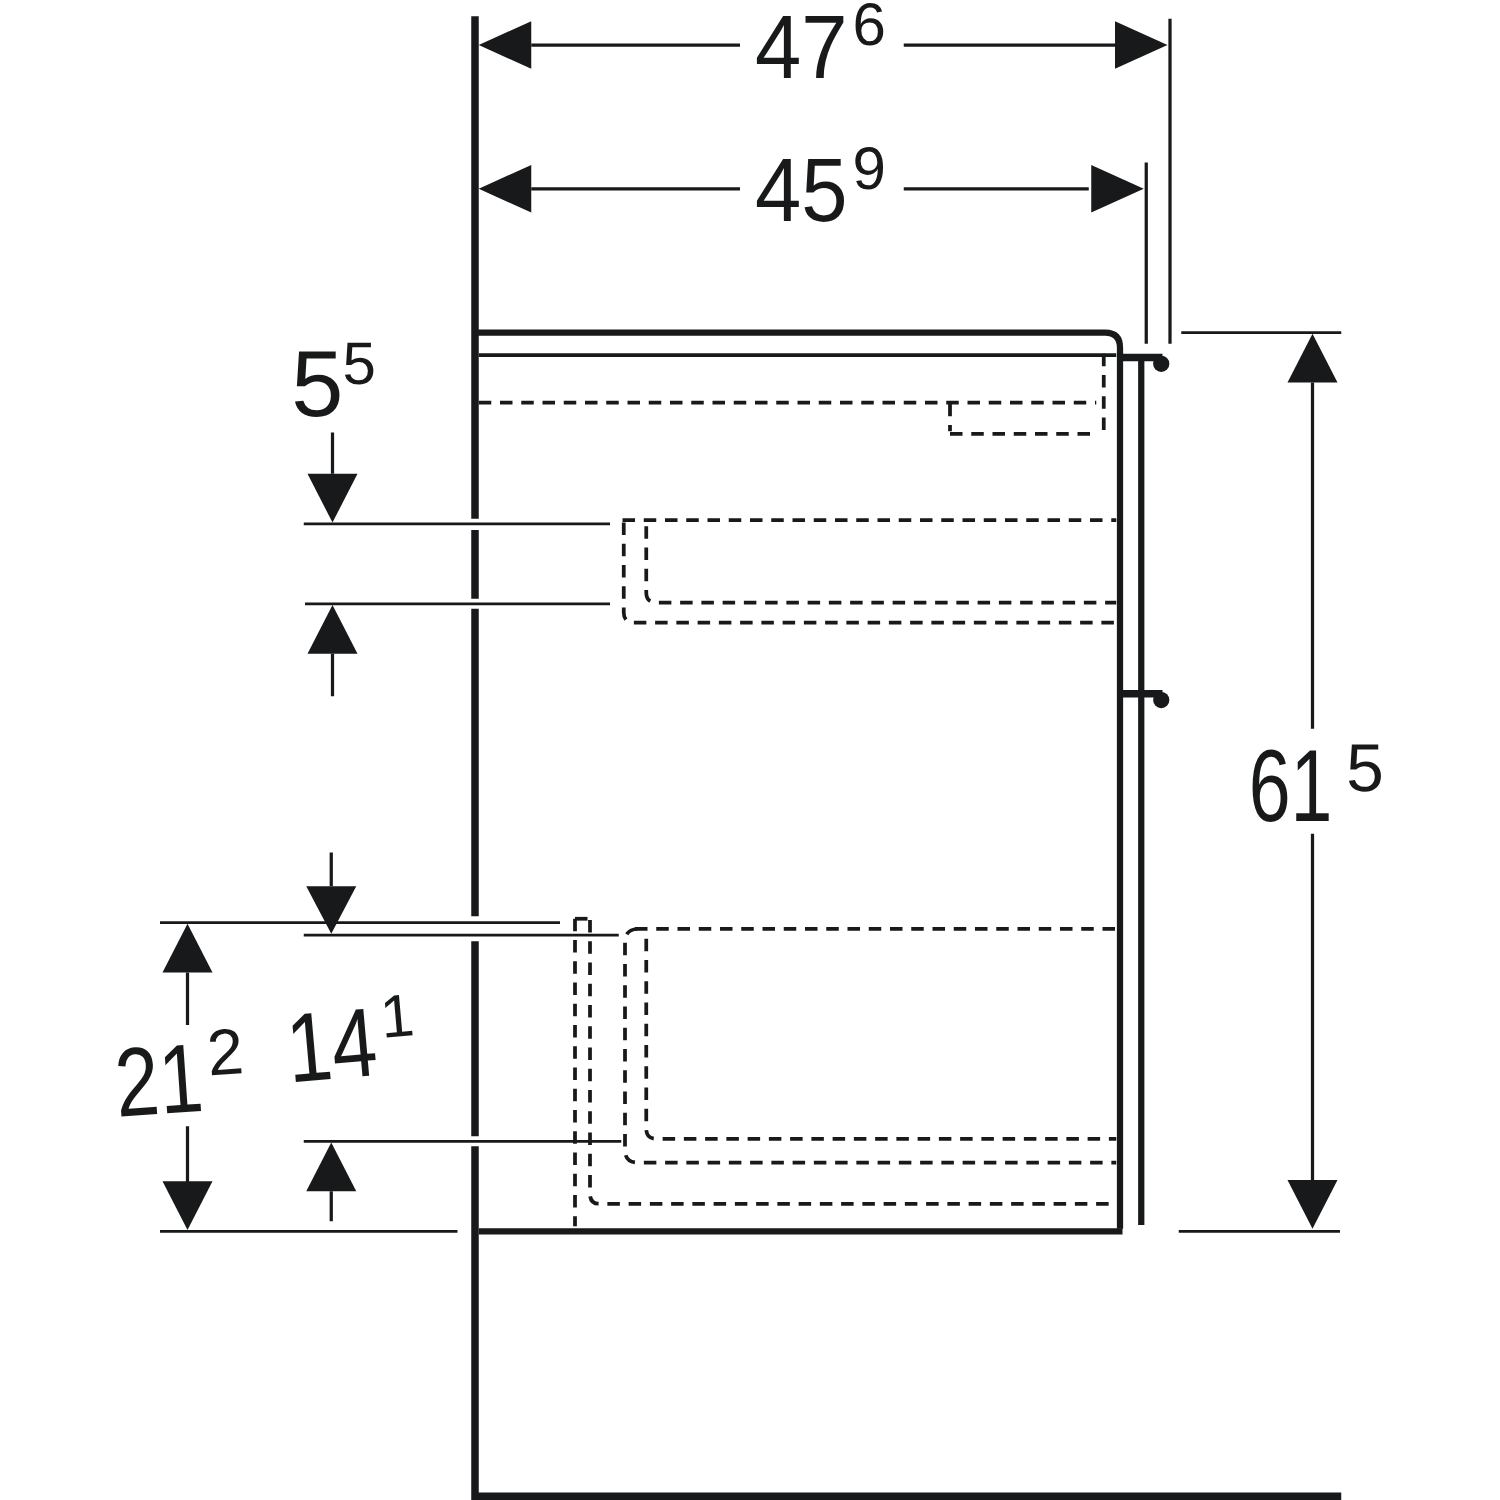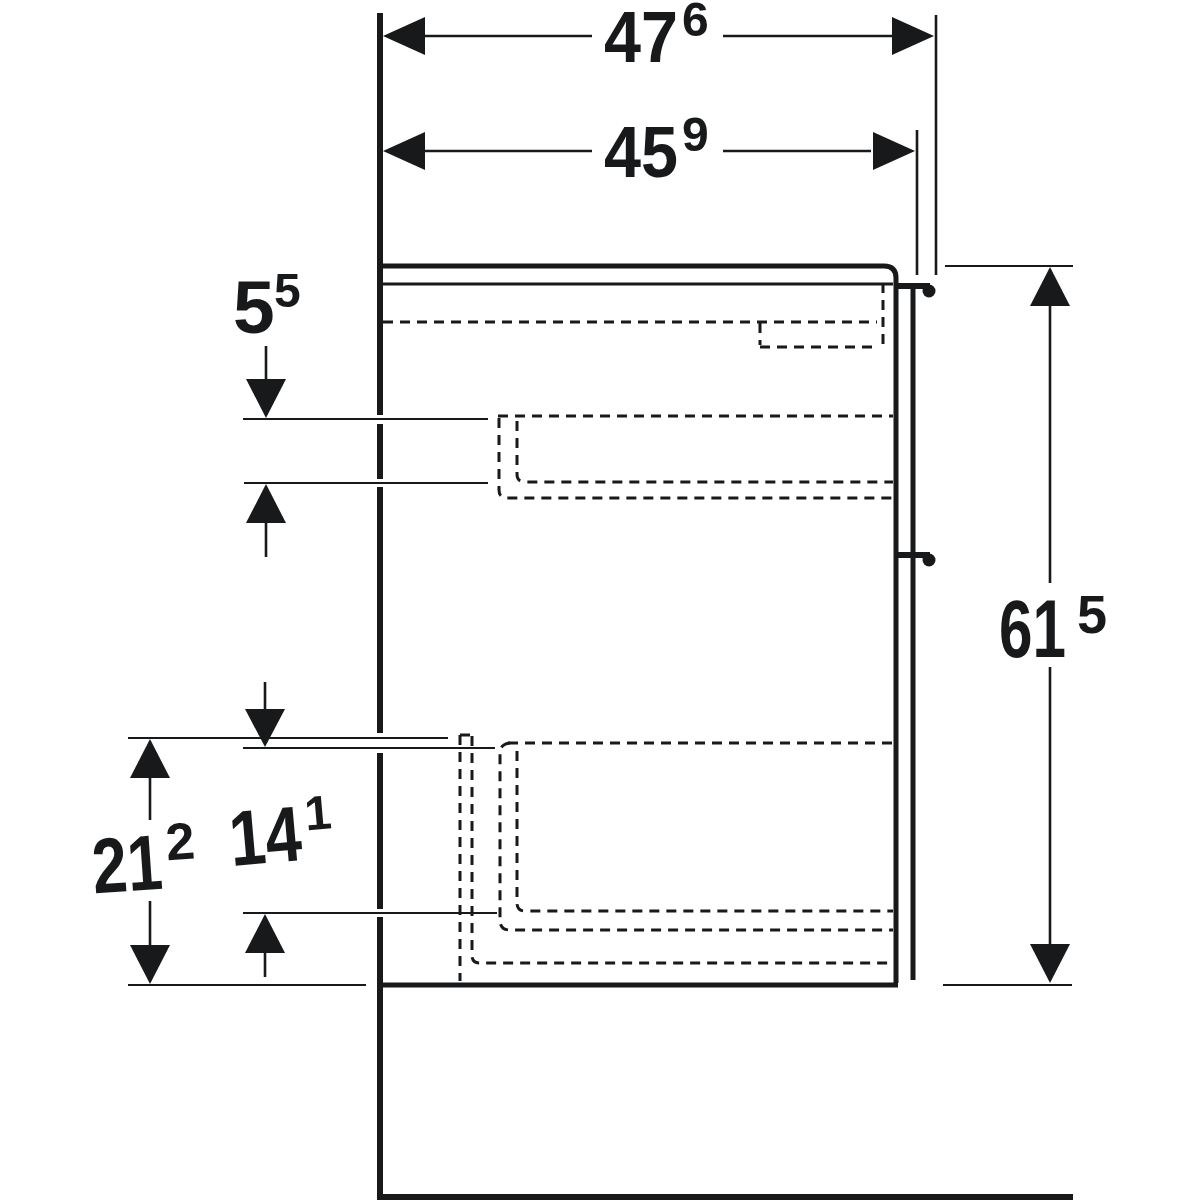--- a/index.html
+++ b/index.html
@@ -1,16 +1,16 @@
 <!DOCTYPE html>
 <html><head>
 <meta charset="utf-8">
 <style>
   html,body{margin:0;padding:0;background:#ffffff;}
-  .stage{width:1200px;height:1200px;background:#ffffff;position:relative;font-family:"Liberation Sans",sans-serif;font-weight:bold;}
+  .stage{width:1200px;height:1200px;background:#ffffff;position:relative;font-family:"Liberation Sans",sans-serif;}
   svg{display:block;}
   .ln{stroke:#17191a;fill:none;stroke-linecap:butt;}
   .w2{stroke-width:2.2;}
   .w26{stroke-width:2.6;}
   .w3{stroke-width:3;}
   .w5{stroke-width:5;}
   .w6{stroke-width:6;}
   .dash{stroke-width:3;stroke-dasharray:10 7;}
   .fillblk{fill:#17191a;stroke:none;}
   text{fill:#17191a;font-family:"Liberation Sans",sans-serif;}

